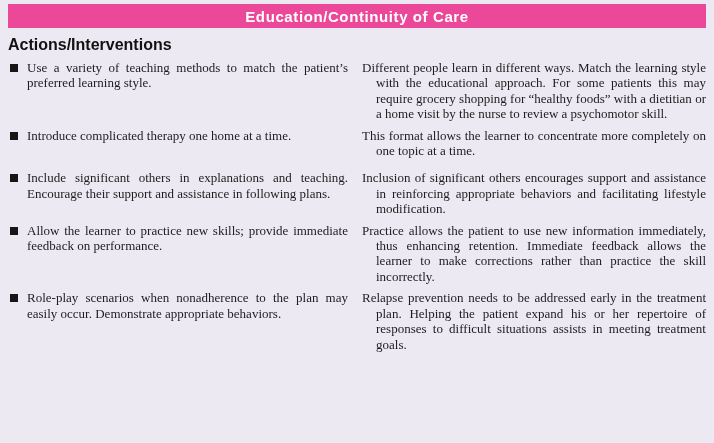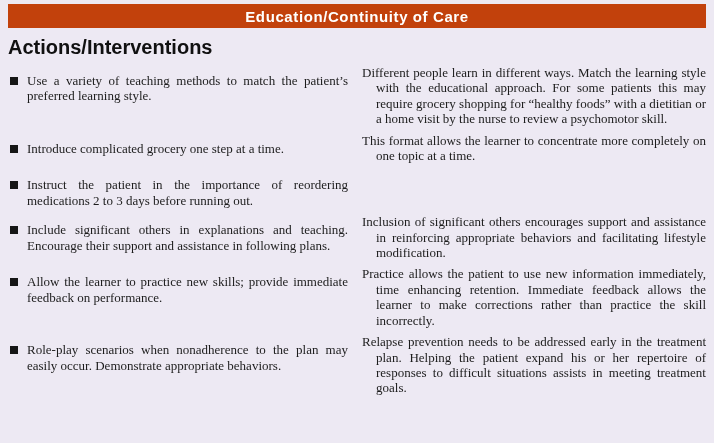--- a/index.html
+++ b/index.html
@@ -8,48 +8,48 @@
     height: 443px;
     box-sizing: border-box;
     background: #EDE9F3;
     padding: 4px 8px 0 8px;
     font-family: "Liberation Serif", serif;
     color: #1c1c1c;
     overflow: hidden;
   }
   .title-bar {
     height: 24px;
-    background: #c2410c;
+    background: #ec4899;
     color: #ffffff;
     font-family: "Liberation Sans", sans-serif;
     font-weight: bold;
     font-size: 15px;
     letter-spacing: 0.6px;
     display: flex;
     align-items: center;
     justify-content: center;
   }
   .col-headers {
     display: grid;
     grid-template-columns: 340px 1fr;
     column-gap: 14px;
     margin: 8px 0 6px 0;
     font-family: "Liberation Sans", sans-serif;
     font-weight: bold;
-    font-size: 20px;
+    font-size: 16px;
     color: #111111;
   }
   .row {
     display: grid;
     grid-template-columns: 340px 1fr;
     column-gap: 14px;
     align-items: start;
     margin-bottom: 6px;
   }
-  .action-cell { display: flex; margin-top: 8px; }
+  .action-cell { display: flex; }
   .bullet {
     width: 8px;
     height: 8px;
     background: #161616;
     margin: 4px 9px 0 2px;
     flex: none;
   }
   .action-text {
     font-size: 13px;
     line-height: 15.4px;
@@ -81,46 +81,42 @@
     <div class="action-cell">
       <span class="bullet"></span>
       <div class="action-text">Use a variety of teaching methods to match the patient’s preferred learning style.</div>
     </div>
     <div class="rationale-cell">Different people learn in different ways. Match the learning style with the educational approach. For some patients this may require grocery shopping for “healthy foods” with a dietitian or a home visit by the nurse to review a psychomotor skill.</div>
   </div>
 
   <div class="row">
     <div class="action-cell">
       <span class="bullet"></span>
-      <div class="action-text">Introduce complicated grocery one step at a time.</div>
+      <div class="action-text">Introduce complicated therapy one home at a time.</div>
     </div>
     <div class="rationale-cell">This format allows the learner to concentrate more completely on one topic at a time.</div>
   </div>
 
   <div class="row">
-    <div class="action-cell">
-      <span class="bullet"></span>
-      <div class="action-text">Instruct the patient in the importance of reordering medications 2 to 3 days before running out.</div>
-    </div>
   </div>
 
   <div class="row">
     <div class="action-cell">
       <span class="bullet"></span>
       <div class="action-text">Include significant others in explanations and teaching. Encourage their support and assistance in following plans.</div>
     </div>
     <div class="rationale-cell">Inclusion of significant others encourages support and assistance in reinforcing appropriate behaviors and facilitating lifestyle modification.</div>
   </div>
 
   <div class="row">
     <div class="action-cell">
       <span class="bullet"></span>
       <div class="action-text">Allow the learner to practice new skills; provide immediate feedback on performance.</div>
     </div>
-    <div class="rationale-cell">Practice allows the patient to use new information immediately, time enhancing retention. Immediate feedback allows the learner to make corrections rather than practice the skill incorrectly.</div>
+    <div class="rationale-cell">Practice allows the patient to use new information immediately, thus enhancing retention. Immediate feedback allows the learner to make corrections rather than practice the skill incorrectly.</div>
   </div>
 
   <div class="row">
     <div class="action-cell">
       <span class="bullet"></span>
       <div class="action-text">Role-play scenarios when nonadherence to the plan may easily occur. Demonstrate appropriate behaviors.</div>
     </div>
     <div class="rationale-cell">Relapse prevention needs to be addressed early in the treatment plan. Helping the patient expand his or her repertoire of responses to difficult situations assists in meeting treatment goals.</div>
   </div>
 

